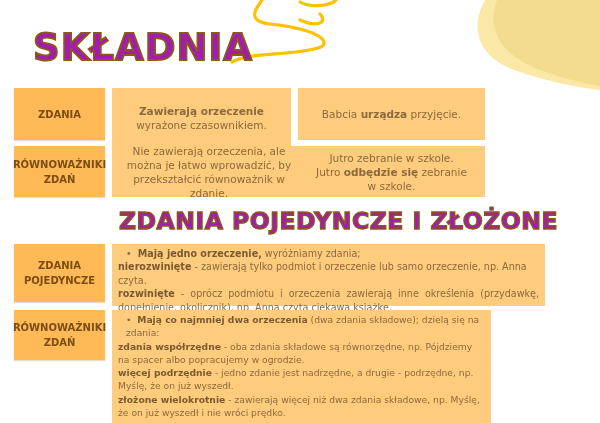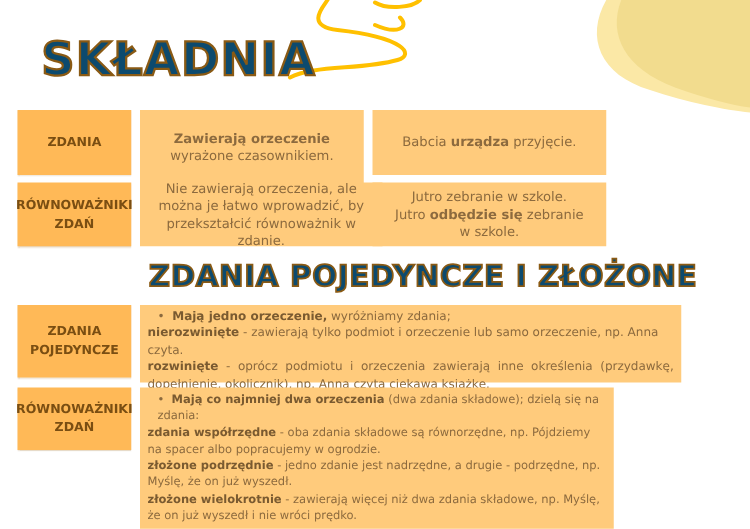--- a/index.html
+++ b/index.html
@@ -5,21 +5,21 @@
   html, body { margin:0; padding:0; }
   body {
     width:600px; height:423px; overflow:hidden; position:relative;
     background:#ffffff;
     font-family:"DejaVu Sans", "Liberation Sans", sans-serif;
   }
   .deco { position:absolute; left:0; top:0; width:600px; height:423px; pointer-events:none; }
   .title {
     position:absolute; margin:0;
     font-family:"DejaVu Sans", sans-serif; font-weight:bold;
-    color:#0c4a6e;
+    color:#a21caf;
     -webkit-text-stroke:1.4px #8a5a14;
     letter-spacing:0.5px;
     white-space:nowrap;
   }
   .title-main { left:33px; top:26px; font-size:37px; letter-spacing:1px; -webkit-text-stroke:1.8px #8a5a14; }
   .title-sub { left:119px; top:207px; font-size:23.5px; }
   .box {
     position:absolute; box-sizing:border-box;
     display:flex; align-items:center; justify-content:center; text-align:center;
     color:#8c6a3e; font-size:10.5px; line-height:14px;
@@ -90,15 +90,15 @@
 
 <div class="box label-box" style="left:14px;top:310px;width:91px;height:50px;">
   <span>
       <span class="line">RÓWNOWAŻNIKI</span>
       <span class="line">ZDAŃ</span>
     </span>
 </div>
 <div class="box text-box" style="left:112px;top:310px;width:379px;height:113px;font-size:9.2px;line-height:13.3px;">
   <div class="bullet-line"><span>•</span>&nbsp; <b>Mają co najmniej dwa orzeczenia</b><span> (dwa zdania składowe); dzielą się na zdania:</span></div>
   <div><b>zdania współrzędne</b><span> - oba zdania składowe są równorzędne, np. Pójdziemy na spacer albo popracujemy w ogrodzie.</span></div>
-  <div><b>złożone podrzędnie</b><span> - jedno zdanie jest nadrzędne, a drugie - podrzędne, np. Myślę, że on już wyszedł.</span></div>
+  <div><b>więcej podrzędnie</b><span> - jedno zdanie jest nadrzędne, a drugie - podrzędne, np. Myślę, że on już wyszedł.</span></div>
   <div><b>złożone wielokrotnie</b><span> - zawierają więcej niż dwa zdania składowe, np. Myślę, że on już wyszedł i nie wróci prędko.</span></div>
 </div>
 
 </body></html>

